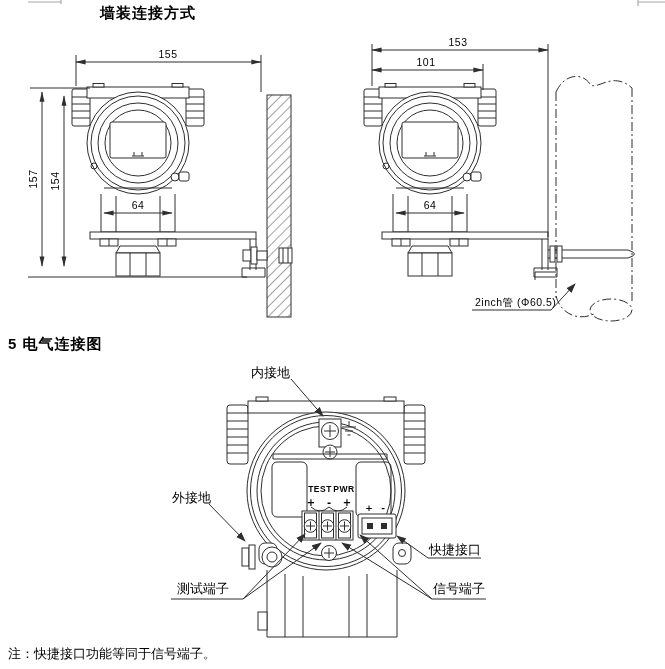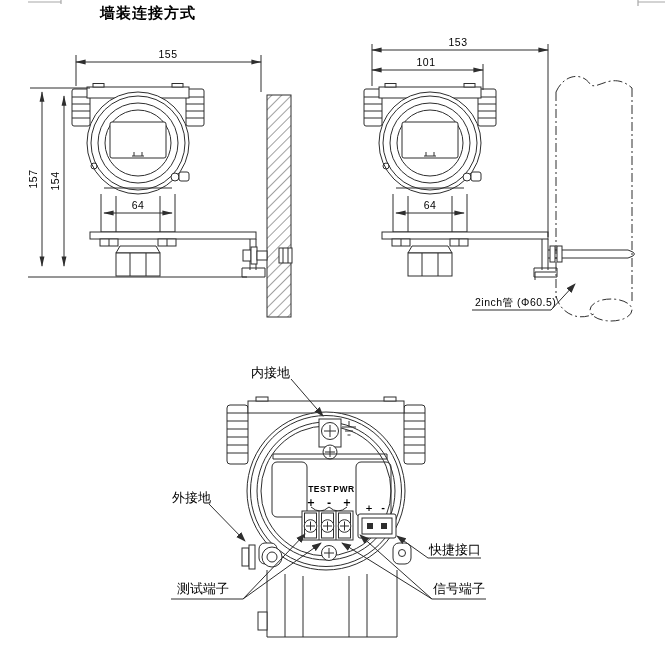--- a/index.html
+++ b/index.html
@@ -21,20 +21,22 @@
   .pol{font-size:10px;font-weight:bold;font-family:"DejaVu Sans",sans-serif;}
   .pol2{font-size:9px;font-weight:bold;font-family:"DejaVu Sans",sans-serif;}
   .pipe-dash{stroke-dasharray:9,3,2,3;}
 </style>
 </head>
 <body>
 
 <div id="page">
 
   <div id="title-wall" class="title">墙装连接方式</div>
+  <div id="section-heading">5 电气连接图</div>
+  <div id="note">注：快捷接口功能等同于信号端子。</div>
 
   <svg width="665" height="669" viewBox="0 0 665 669">
     <defs>
       <marker id="arr" viewBox="0 0 12 8" refX="11" refY="4" markerWidth="11" markerHeight="7" orient="auto-start-reverse">
         <path d="M0,1.2 L12,4 L0,6.8 Z" fill="#2e2e2e"></path>
       </marker>
       <marker id="larr" viewBox="0 0 10 8" refX="9" refY="4" markerWidth="10" markerHeight="8" orient="auto-start-reverse">
         <path d="M0,0.5 L10,4 L0,7.5 Z" fill="#2e2e2e"></path>
       </marker>
       <pattern id="hatch" width="7" height="7" patternUnits="userSpaceOnUse" patternTransform="rotate(45)">

